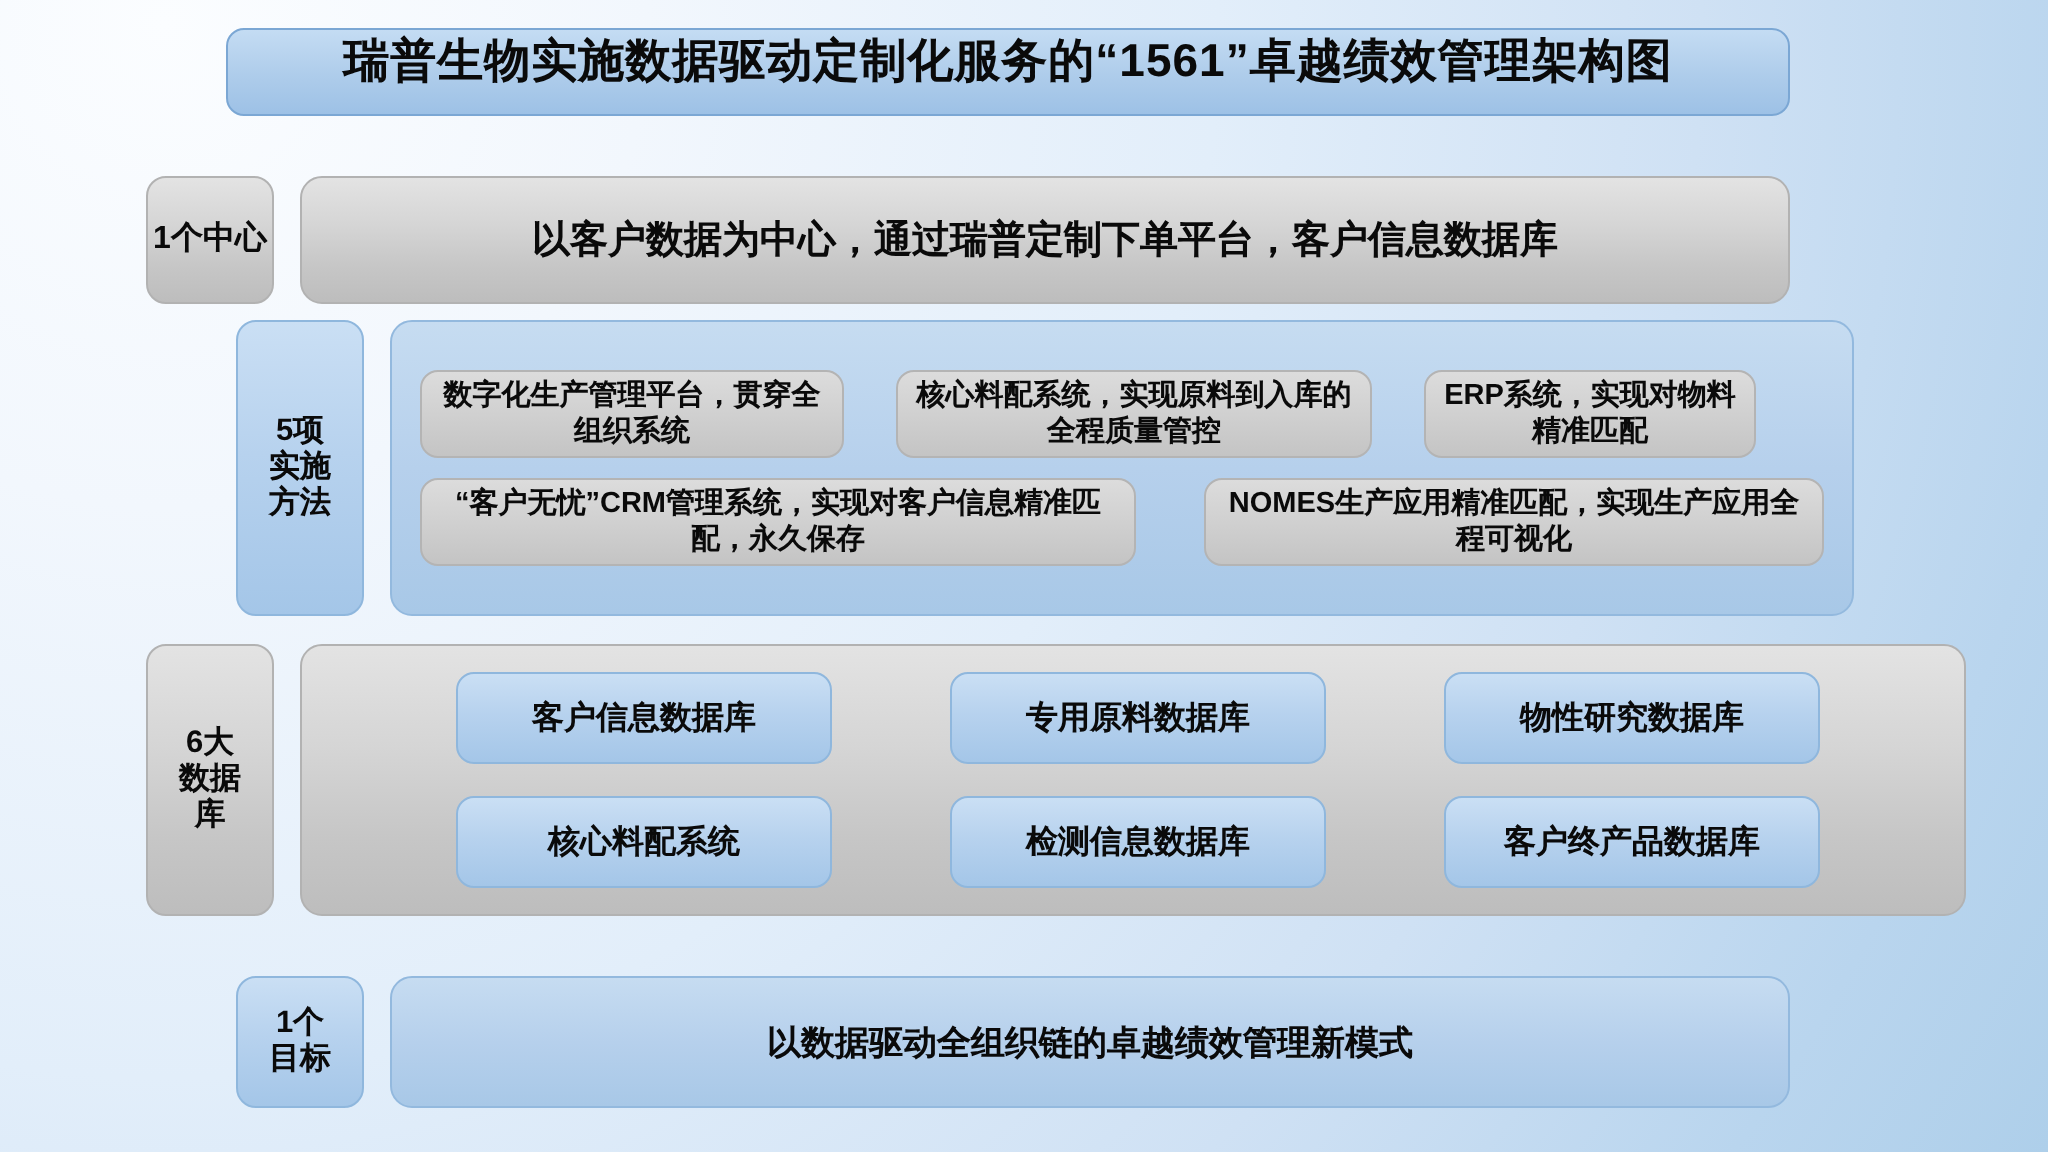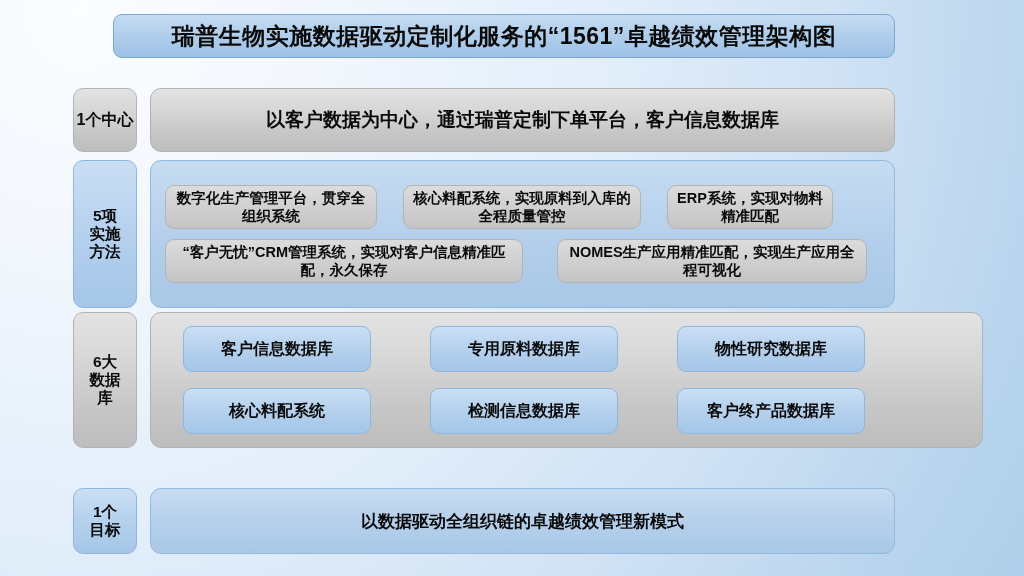--- a/index.html
+++ b/index.html
@@ -27,21 +27,20 @@
   #title-bar {
     position: absolute;
     left: 113px;
     top: 14px;
     width: 782px;
     height: 44px;
     border-radius: 9px;
     border: 1px solid #7ba7d4;
     background: linear-gradient(180deg, #c4dcf3 0%, #afcdeb 52%, #9dc1e6 100%);
     display: flex;
-    align-items: center;
     justify-content: center;
     box-sizing: border-box;
   }
   #title-text {
     font-size: 23px;
     font-weight: bold;
     color: #0a0a0a;
     letter-spacing: 0.5px;
     white-space: nowrap;
   }
@@ -80,20 +79,21 @@
     border: 1px solid #b2b2b2;
   }
   .sk-grey-flat {
     background: linear-gradient(180deg, #dcdcdc 0%, #cfcfcf 55%, #c4c4c4 100%);
     border: 1px solid #b4b4b4;
   }
   
   .sk-blue {
     background: linear-gradient(180deg, #cadff4 0%, #b7d2ee 45%, #a4c6e8 100%);
     border: 1px solid #8fb7dd;
+    margin-left: 45px;
   }
   .sk-blue-panel {
     background: linear-gradient(180deg, #c6dcf1 0%, #b6d0ec 50%, #a8c8e7 100%);
     border: 1px solid #93b9de;
   }
 
   
   #row-center { top: 88px; width: 822px; height: 64px; }
   #row-center .row-label { font-size: 16px; }
   #center-banner {
@@ -139,21 +139,21 @@
   }
   
   .m-w1 { width: 212px; }
   .m-w2 { width: 238px; margin-left: 26px; }
   .m-w3 { width: 166px; margin-left: 26px; }
   
   .m-w4 { width: 358px; }
   .m-w5 { width: 310px; margin-left: 34px; }
 
   
-  #row-db { top: 312px; width: 910px; height: 136px; }
+  #row-db { top: 322px; width: 910px; height: 136px; }
   #db-panel {
     padding: 13px 32px;
     height: 100%;
     display: flex;
     flex-direction: column;
     justify-content: space-between;
     box-sizing: border-box;
   }
   .db-line {
     display: flex;

